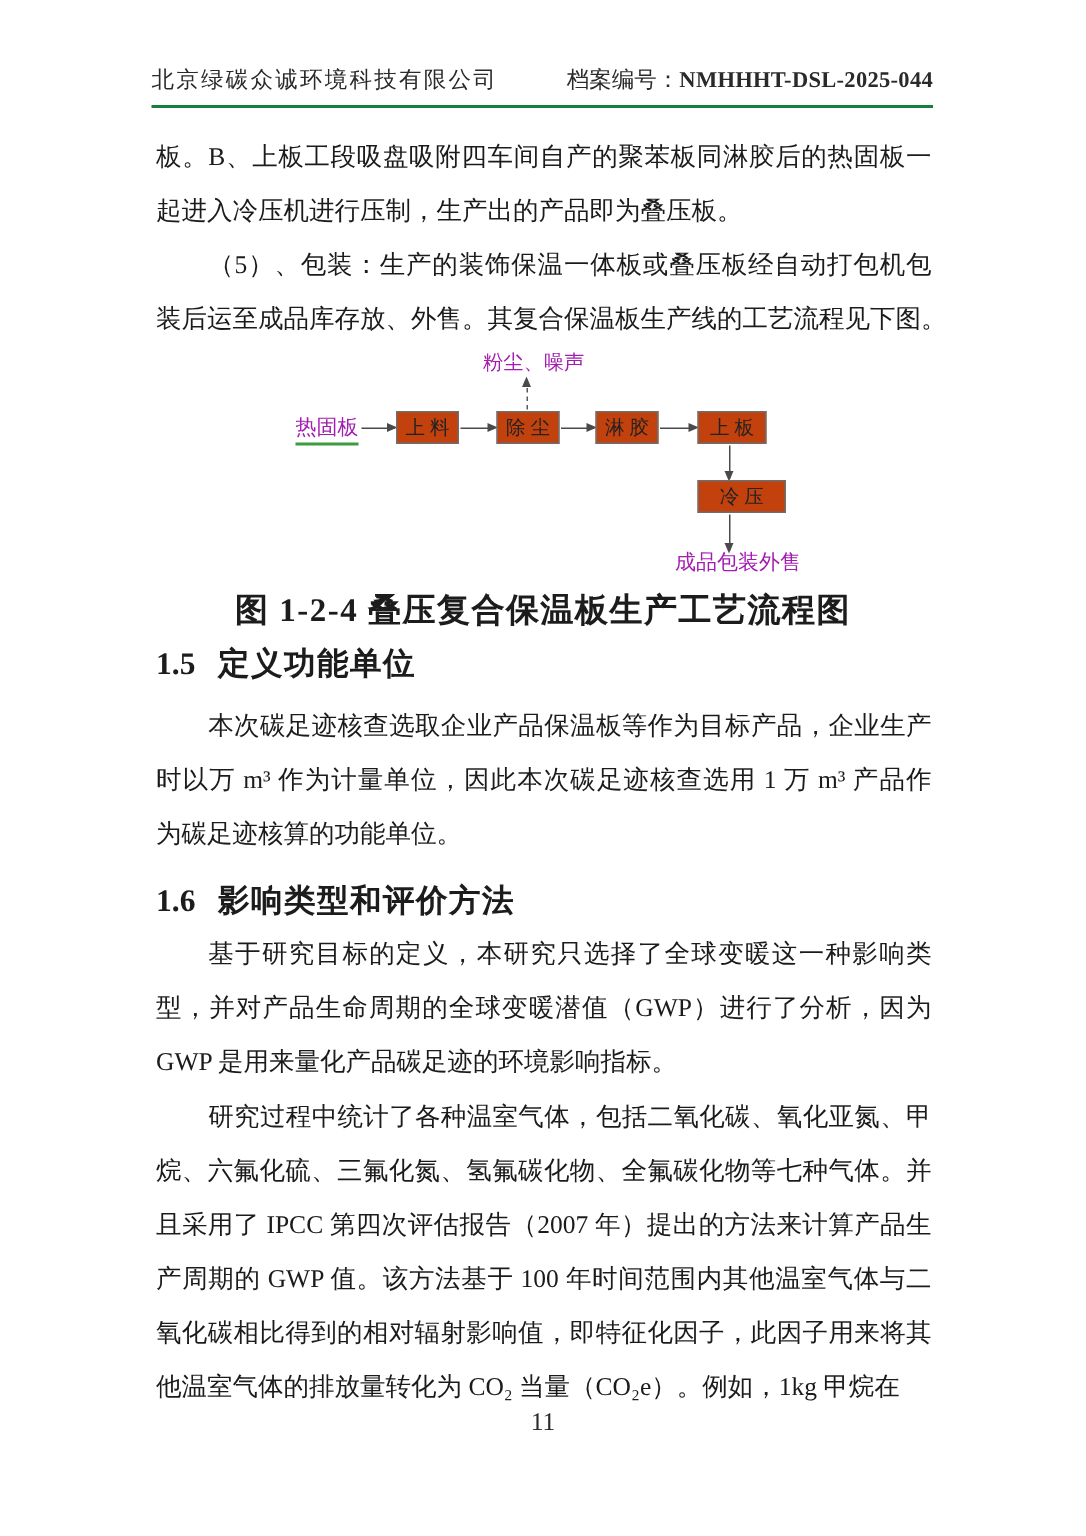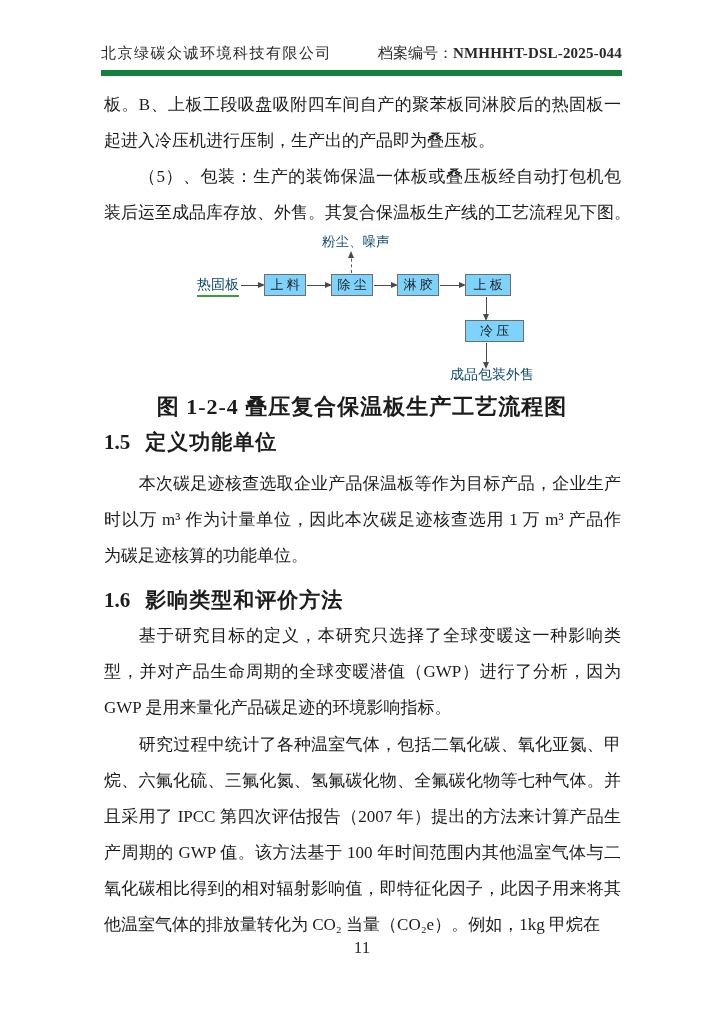--- a/index.html
+++ b/index.html
@@ -7,21 +7,21 @@
   .page {
     position:relative; width:724px; height:1024px; margin:0 auto;
     background:#ffffff; overflow:hidden;
     font-family:"Liberation Serif","DejaVu Serif",serif;
     color:#1c1c1c;
   }
   
   .hdr {
     position:absolute; left:101px; top:44px; width:521px;
     display:flex; justify-content:space-between; 
-    padding-bottom:7px; border-bottom:6px solid #15803d;
+    padding-bottom:7px; border-bottom:2px solid #15803d;
     font-size:15px; color:#2a2a2a;
   }
   .hdr .company { letter-spacing:1.5px; }
   .hdr .docnum  { font-weight:bold; letter-spacing:.2px; }
   
   .tblock { position:absolute; left:104px; width:517px; font-size:17px; line-height:36px; color:#1b1b1b; }
   .tline  { text-align:justify; text-align-last:justify; white-space:nowrap; }
   .tline.last { text-align-last:left; }
   .tline.ind  { text-indent:2.05em; }
   
@@ -31,26 +31,26 @@
   }
   .sechead {
     position:absolute; left:104px; width:517px;
     font-weight:bold; font-size:21px; letter-spacing:1px;
   }
   .sechead .num { letter-spacing:0; margin-right:15px; }
   .h15 { top:428px; } .h16 { top:586px; }
   
   .flow { position:absolute; left:0; top:228px; width:724px; height:166px; font-size:14px; }
   .fbox {
-    position:absolute; width:42px; height:22px; background:#7dd3fc;
+    position:absolute; width:42px; height:22px; background:#c2410c;
     border:1px solid #6e6e6e; color:#222;
     display:flex; align-items:center; justify-content:center;
     font-size:13px;
   }
-  .flabel { position:absolute; color:#0c4a6e; font-size:14px; white-space:nowrap; }
+  .flabel { position:absolute; color:#a21caf; font-size:14px; white-space:nowrap; }
   .input-label { border-bottom:2px solid #3f9b3f; padding-bottom:1px; }
   .harrow { position:absolute; height:0; border-top:1px solid #4a4a4a; }
   .harrow::after {
     content:""; position:absolute; right:-2px; top:-4px;
     border-left:7px solid #4a4a4a; border-top:3px solid transparent; border-bottom:3px solid transparent;
   }
   .varrow { position:absolute; width:0; border-left:1px solid #4a4a4a; }
   .varrow::after {
     content:""; position:absolute; left:-4px; bottom:-2px;
     border-top:7px solid #4a4a4a; border-left:3.5px solid transparent; border-right:3.5px solid transparent;

